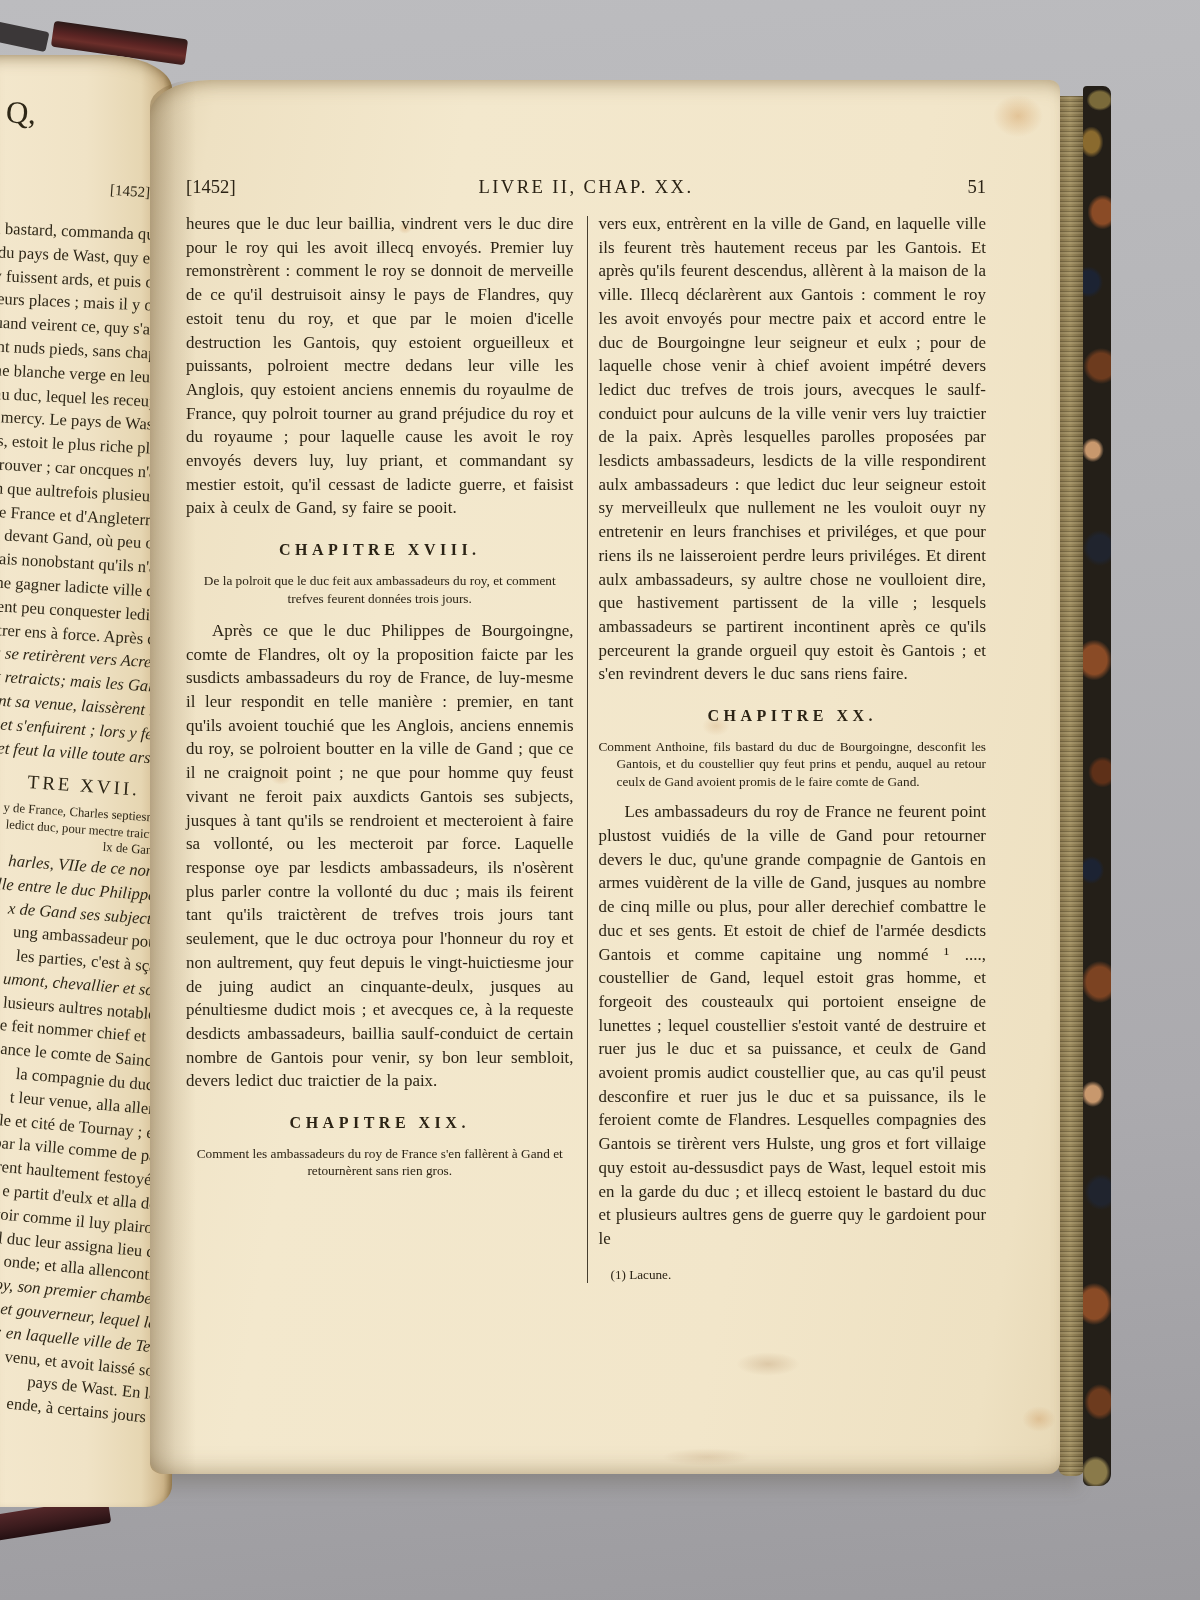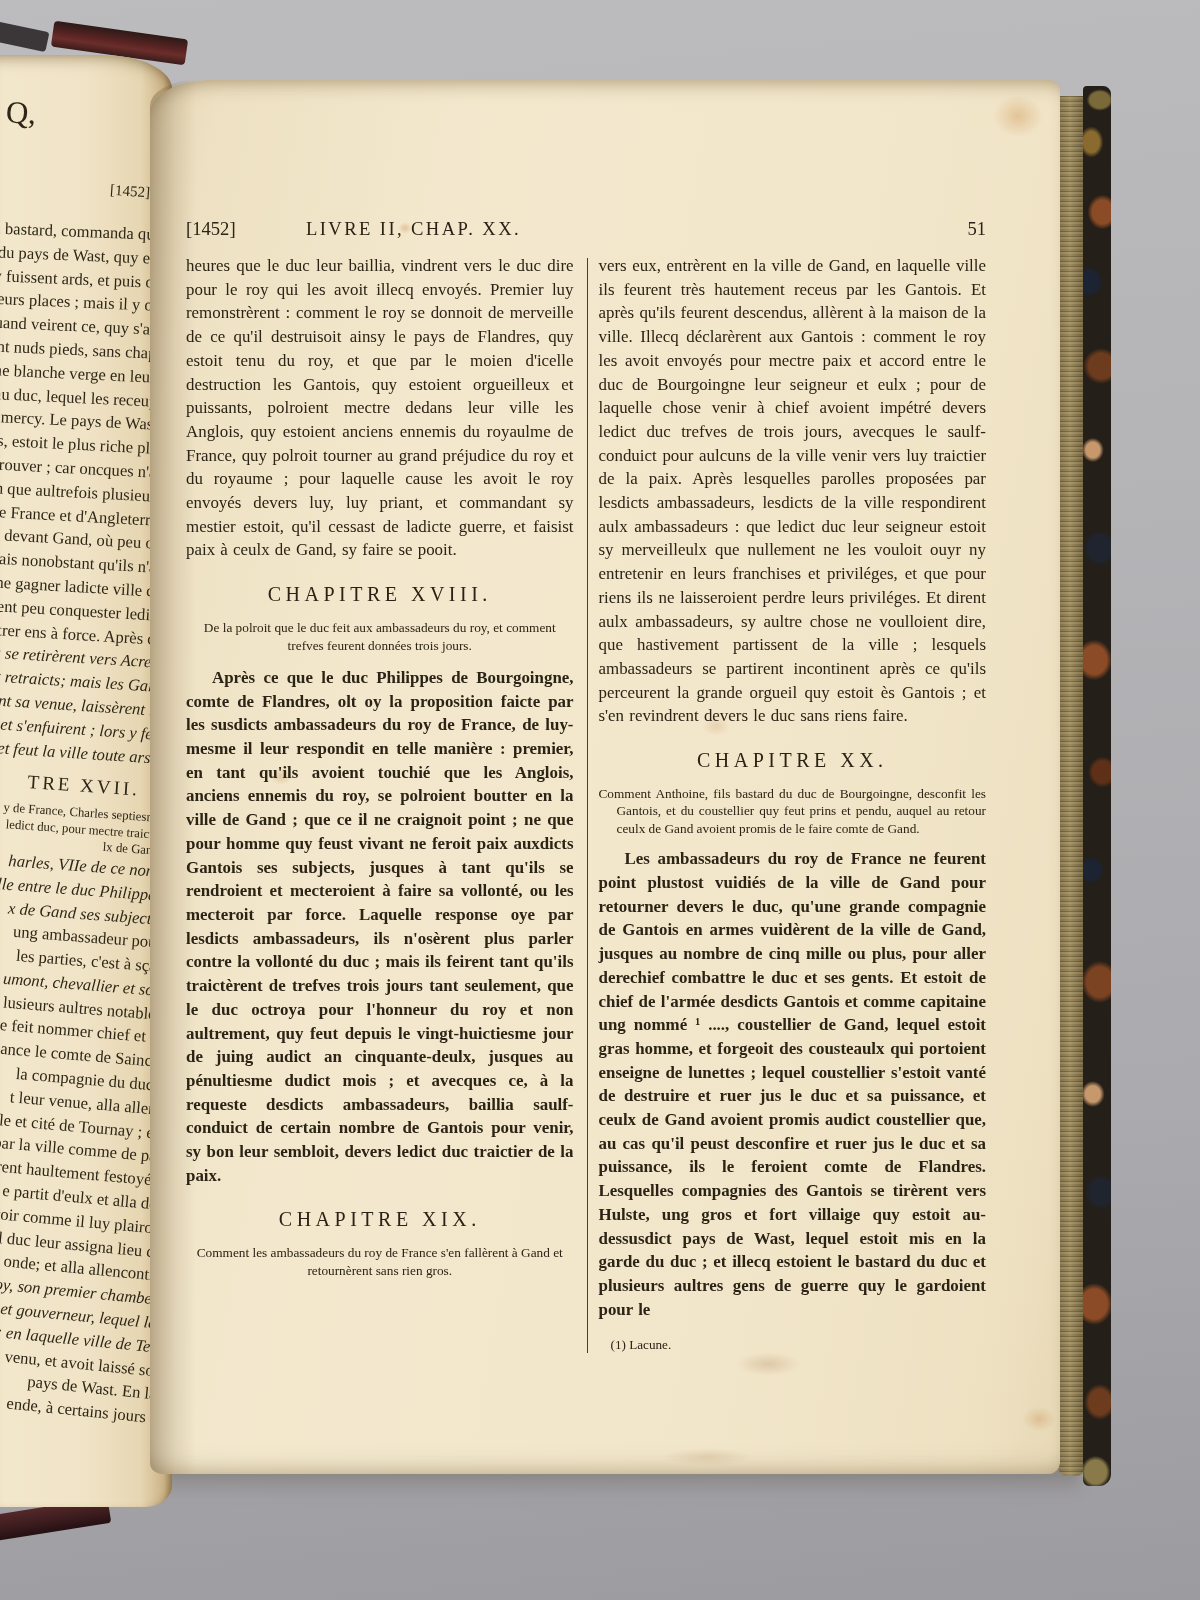--- a/index.html
+++ b/index.html
@@ -69,30 +69,30 @@
     background:linear-gradient(100deg,#e3d4b3 0%,#eee1c3 6%,#f3e8cd 28%,#f2e6ca 68%,#eee1c2 92%,#e7d8b6 100%);
     border-radius:60px 10px 12px 16px / 34px 10px 12px 14px;
     box-shadow:inset 0 16px 20px -15px rgba(115,90,50,.6), inset 0 -18px 22px -17px rgba(115,90,50,.5);}
   .main-page::before{content:"";position:absolute;left:0;top:0;bottom:0;width:46px;
     background:linear-gradient(to right,rgba(100,75,38,.38),rgba(100,75,38,.12) 55%,rgba(100,75,38,0));
     border-radius:60px 0 0 16px / 34px 0 0 14px;pointer-events:none;}
 
   .content{position:absolute;left:36px;top:96px;width:800px;color:#2b2315;}
   .page-header{display:flex;align-items:baseline;font-size:18.6px;margin-bottom:14px;}
   .hdr-year{width:120px;}
-  .hdr-title{flex:1;text-align:left;letter-spacing:2.4px;margin-top:42px;}
+  .hdr-title{flex:1;text-align:center;letter-spacing:2.4px;}
   .hdr-page{width:120px;text-align:right;}
 
   .columns{display:flex;}
   .col{width:389px;}
   .col-divider{width:1px;background:#463e30;margin:4px 11px 0 13px;}
   .body{font-size:16.9px;line-height:23.7px;text-align:justify;margin:0 0 0 0;
     word-spacing:1px;}
-  .indent{text-indent:26px;font-weight:bold;}
-  h2.chapitre{font-size:20px;font-weight:normal;letter-spacing:4.5px;text-align:center;
+  .indent{text-indent:26px;}
+  h2.chapitre{font-size:16px;font-weight:bold;letter-spacing:4.5px;text-align:center;
     margin:21px 0 13px;}
   .summary{font-size:13.3px;line-height:17.4px;text-align:center;margin:0 0 12px;}
   .summary--hang{text-align:justify;padding-left:18px;text-indent:-18px;margin-bottom:10px;}
   .footnote{font-size:13.2px;margin:16px 0 0 0;padding-left:12px;}
 
   
   .fox{position:absolute;border-radius:50%;pointer-events:none;}
   .f1{left:842px;top:14px;width:52px;height:44px;background:radial-gradient(rgba(194,120,40,.30),rgba(194,120,40,0) 68%);}
   .f2{left:120px;top:688px;width:22px;height:17px;background:radial-gradient(rgba(180,110,40,.25),rgba(180,110,40,0) 70%);}
   .f3{left:552px;top:636px;width:28px;height:20px;background:radial-gradient(rgba(180,110,40,.18),rgba(180,110,40,0) 70%);}

